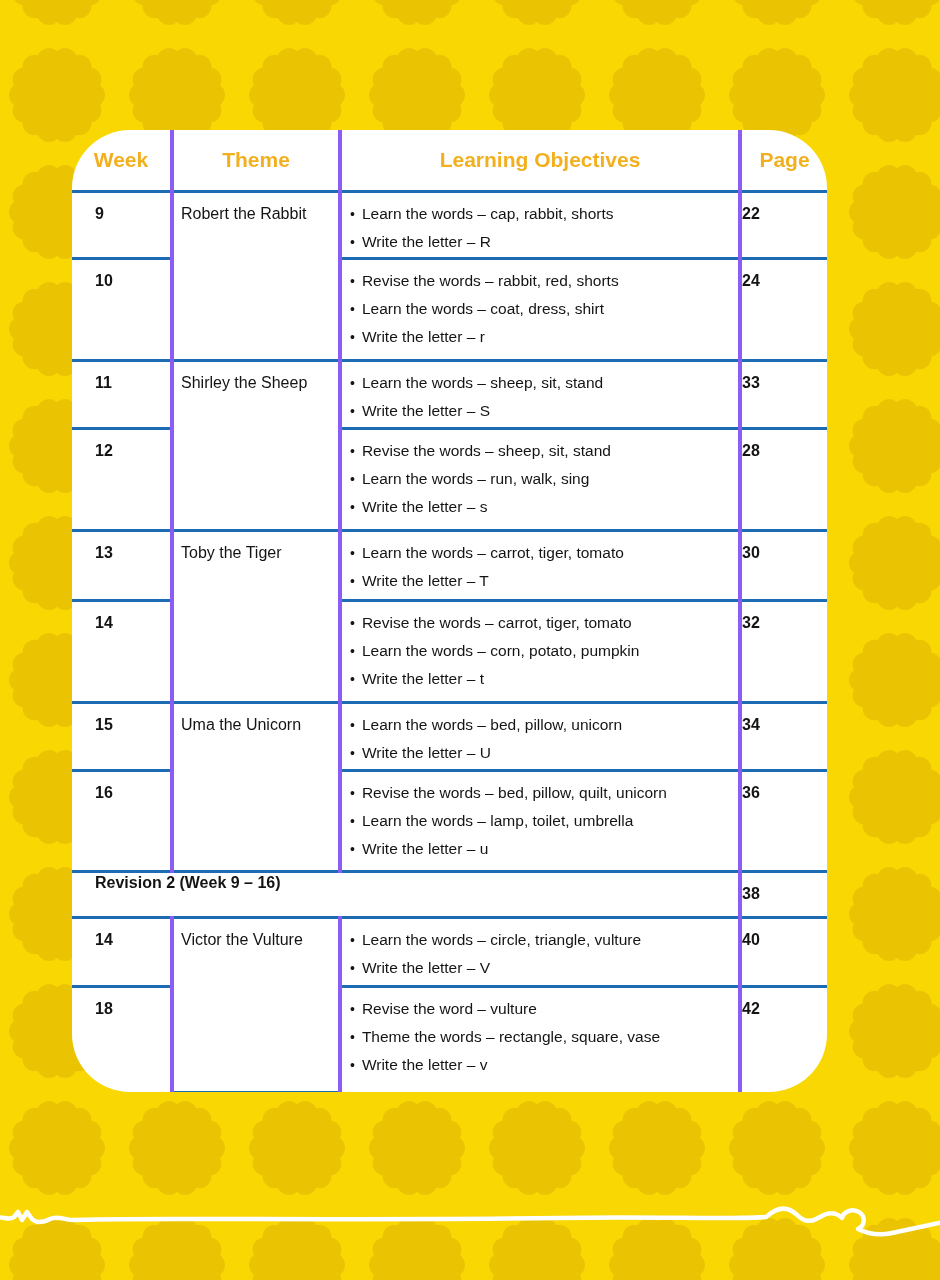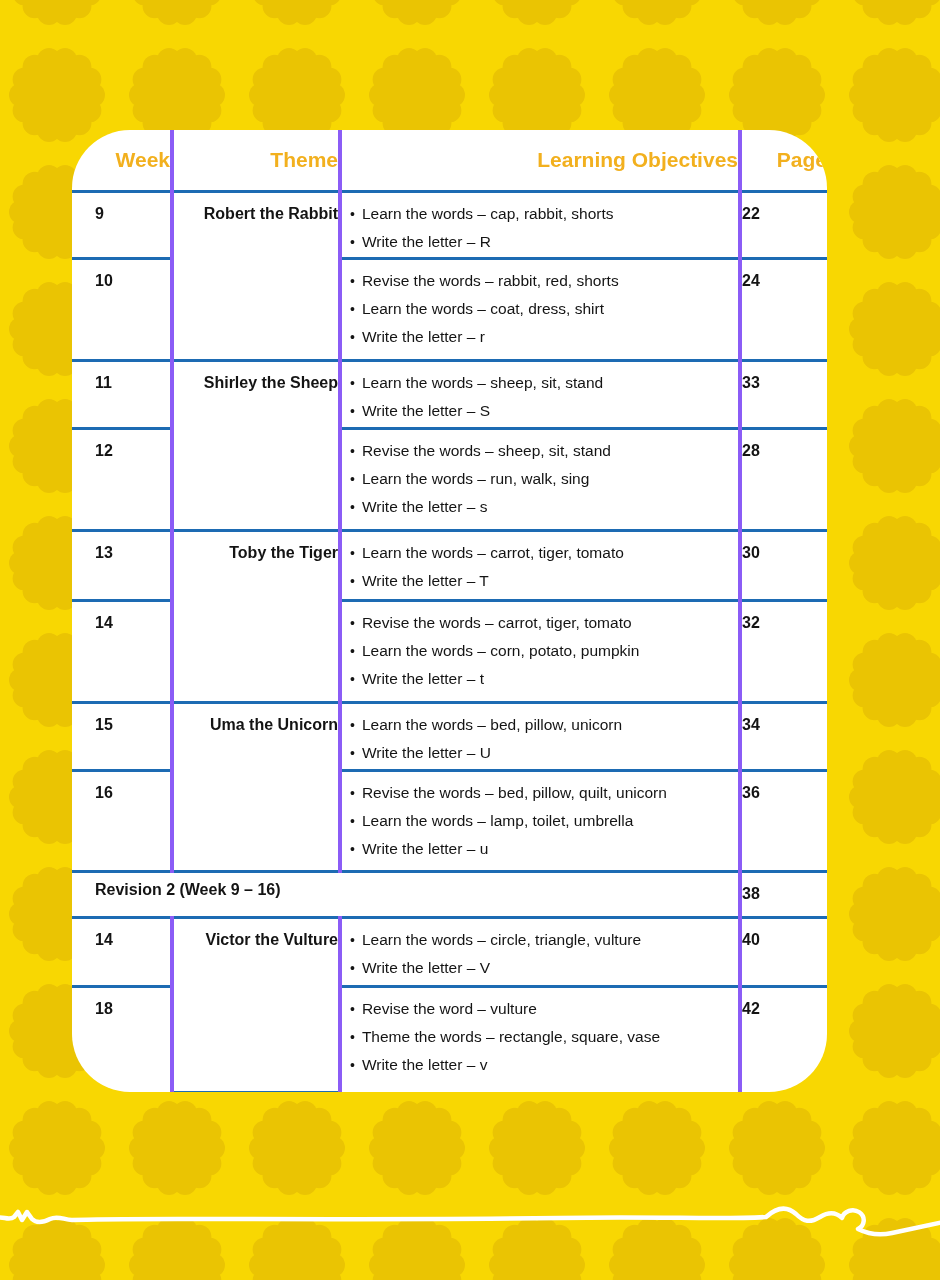--- a/index.html
+++ b/index.html
@@ -16,33 +16,33 @@
   table.toc{
     border-collapse:collapse;table-layout:fixed;
     width:755px;height:962px;color:#141414;
   }
   col.c-week{width:100px;}
   col.c-theme{width:168px;}
   col.c-obj{width:400px;}
   col.c-page{width:87px;}
   .toc th{
     color:#F2B01E;font-size:21px;font-weight:bold;
-    text-align:right;vertical-align:middle;
+    text-align:center;vertical-align:middle;
     border-bottom:3px solid #1D6BB3;padding:0;
   }
   .toc td{vertical-align:top;padding:0;}
   .bl{border-left:4px solid #8b5cf6;}
   .hb td{border-bottom:3px solid #1D6BB3;}
   td.week{font-weight:bold;font-size:16px;padding:12px 0 0 23px;}
-  td.theme{font-weight:bold;font-size:16px;padding:12px 0 0 7px;text-align:right;}
+  td.theme{font-weight:normal;font-size:16px;padding:12px 0 0 7px;}
   td.obj{padding:7px 6px 0 8px;}
   td.page{font-weight:bold;font-size:16px;padding-top:12px;}
   .li{display:flex;align-items:flex-start;line-height:28px;font-size:15.5px;}
   .dot{margin-right:7px;font-size:14px;}
-  td.rev{font-weight:bold;font-size:16px;padding:8px 0 0 23px;vertical-align:top;}
+  td.rev{font-weight:bold;font-size:16px;padding:1px 0 0 23px;vertical-align:top;}
 </style>
 </head>
 <body>
 
 <svg class="bg-svg" width="940" height="1280" aria-hidden="true">
   <defs>
     <pattern id="flw" width="120" height="117" patternUnits="userSpaceOnUse" patternTransform="translate(-3,-80)">
       <g fill="#EAC403">
         <circle cx="60" cy="58" r="32"></circle>
         <circle cx="96" cy="58" r="12"></circle>

